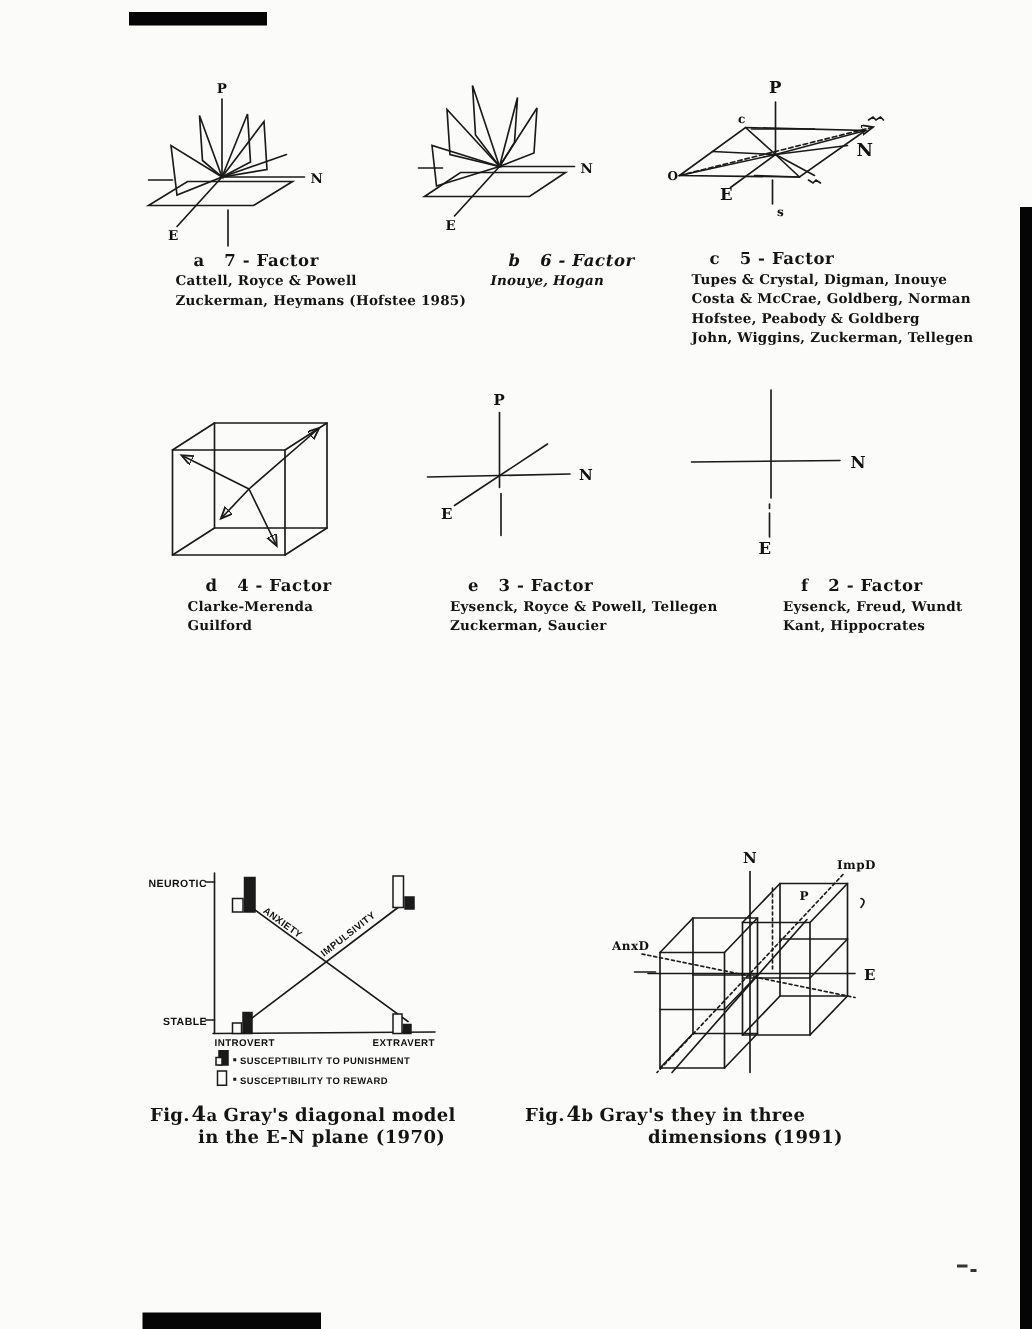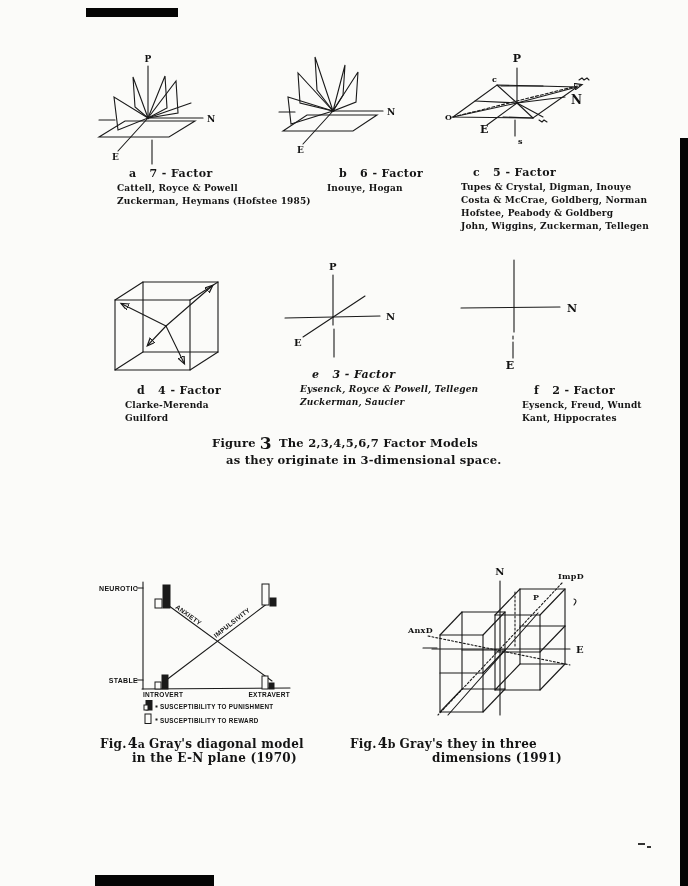--- a/index.html
+++ b/index.html
@@ -103,21 +103,21 @@
     <text x="93" y="104" font-size="8">s</text>
   </svg>
 
   <div class="model-label" style="left:88px; top:167px;">
     <div class="mtitle"><span class="mletter">a</span><span>7 - Factor</span></div>
     <div class="mauthors">
       <div>Cattell, Royce &amp; Powell</div>
       <div>Zuckerman, Heymans (Hofstee 1985)</div>
     </div>
   </div>
-  <div class="model-label" style="left:298px; top:167px;">
+  <div class="model-label" style="left:298px; top:167px;font-style:italic;">
     <div class="mtitle"><span class="mletter">b</span><span>6 - Factor</span></div>
     <div class="mauthors">
       <div>Inouye, Hogan</div>
     </div>
   </div>
   <div class="model-label" style="left:432px; top:166px;">
     <div class="mtitle"><span class="mletter">c</span><span>5 - Factor</span></div>
     <div class="mauthors">
       <div>Tupes &amp; Crystal, Digman, Inouye</div>
       <div>Costa &amp; McCrae, Goldberg, Norman</div>
@@ -164,39 +164,35 @@
     <text x="70" y="114" text-anchor="middle" font-size="11">E</text>
   </svg>
 
   <div class="model-label" style="left:96px; top:384px;">
     <div class="mtitle"><span class="mletter">d</span><span>4 - Factor</span></div>
     <div class="mauthors">
       <div>Clarke-Merenda</div>
       <div>Guilford</div>
     </div>
   </div>
-  <div class="model-label" style="left:271px; top:368px;font-style:italic;">
+  <div class="model-label" style="left:271px; top:384px;">
     <div class="mtitle"><span class="mletter">e</span><span>3 - Factor</span></div>
     <div class="mauthors">
       <div>Eysenck, Royce &amp; Powell, Tellegen</div>
       <div>Zuckerman, Saucier</div>
     </div>
   </div>
   <div class="model-label" style="left:493px; top:384px;">
     <div class="mtitle"><span class="mletter">f</span><span>2 - Factor</span></div>
     <div class="mauthors">
       <div>Eysenck, Freud, Wundt</div>
       <div>Kant, Hippocrates</div>
     </div>
   </div>
 
-  <div class="fig3cap">
-    <div><span>Figure</span><span class="bignum">3</span><span>The 2,3,4,5,6,7 Factor Models</span></div>
-    <div class="l2">as they originate in 3-dimensional space.</div>
-  </div>
 
   <svg class="diagram" style="left:85px; top:570px;" width="225" height="160" viewBox="0 0 225 160">
     <line x1="58" y1="12" x2="58" y2="119" stroke-width="1.6"></line>
     <line x1="57" y1="119" x2="205" y2="118" stroke-width="1.6"></line>
     <line x1="52" y1="18" x2="58" y2="18" stroke-width="1.2"></line>
     <line x1="52" y1="110" x2="58" y2="110" stroke-width="1.2"></line>
     <line x1="80" y1="33" x2="187" y2="111" stroke-width="1.3"></line>
     <line x1="80" y1="111" x2="183" y2="33" stroke-width="1.3"></line>
 
     <rect x="70" y="29" width="7" height="9" fill="#fbfbf9" stroke="#1a1a1a"></rect>

